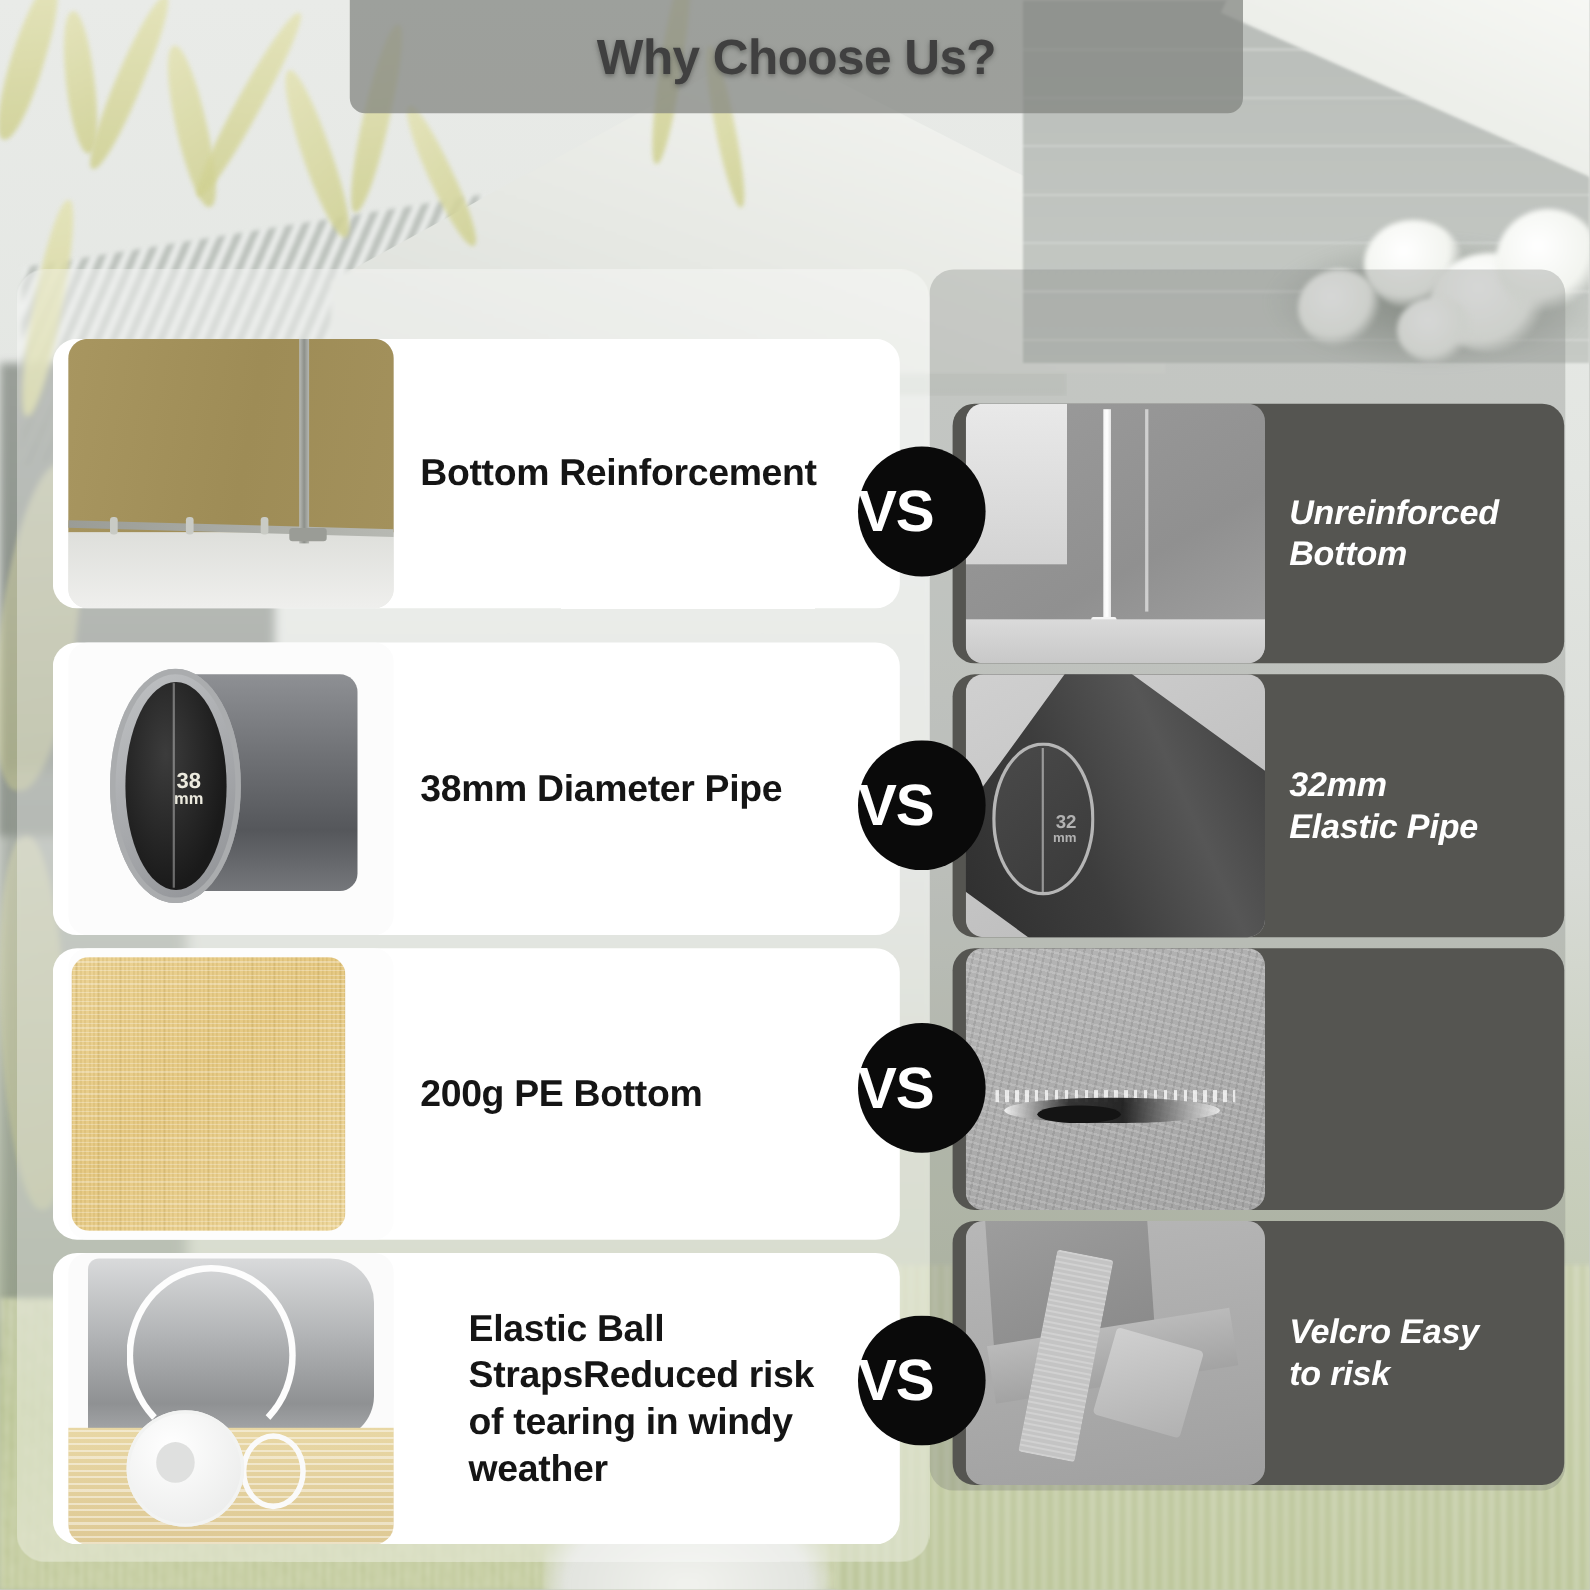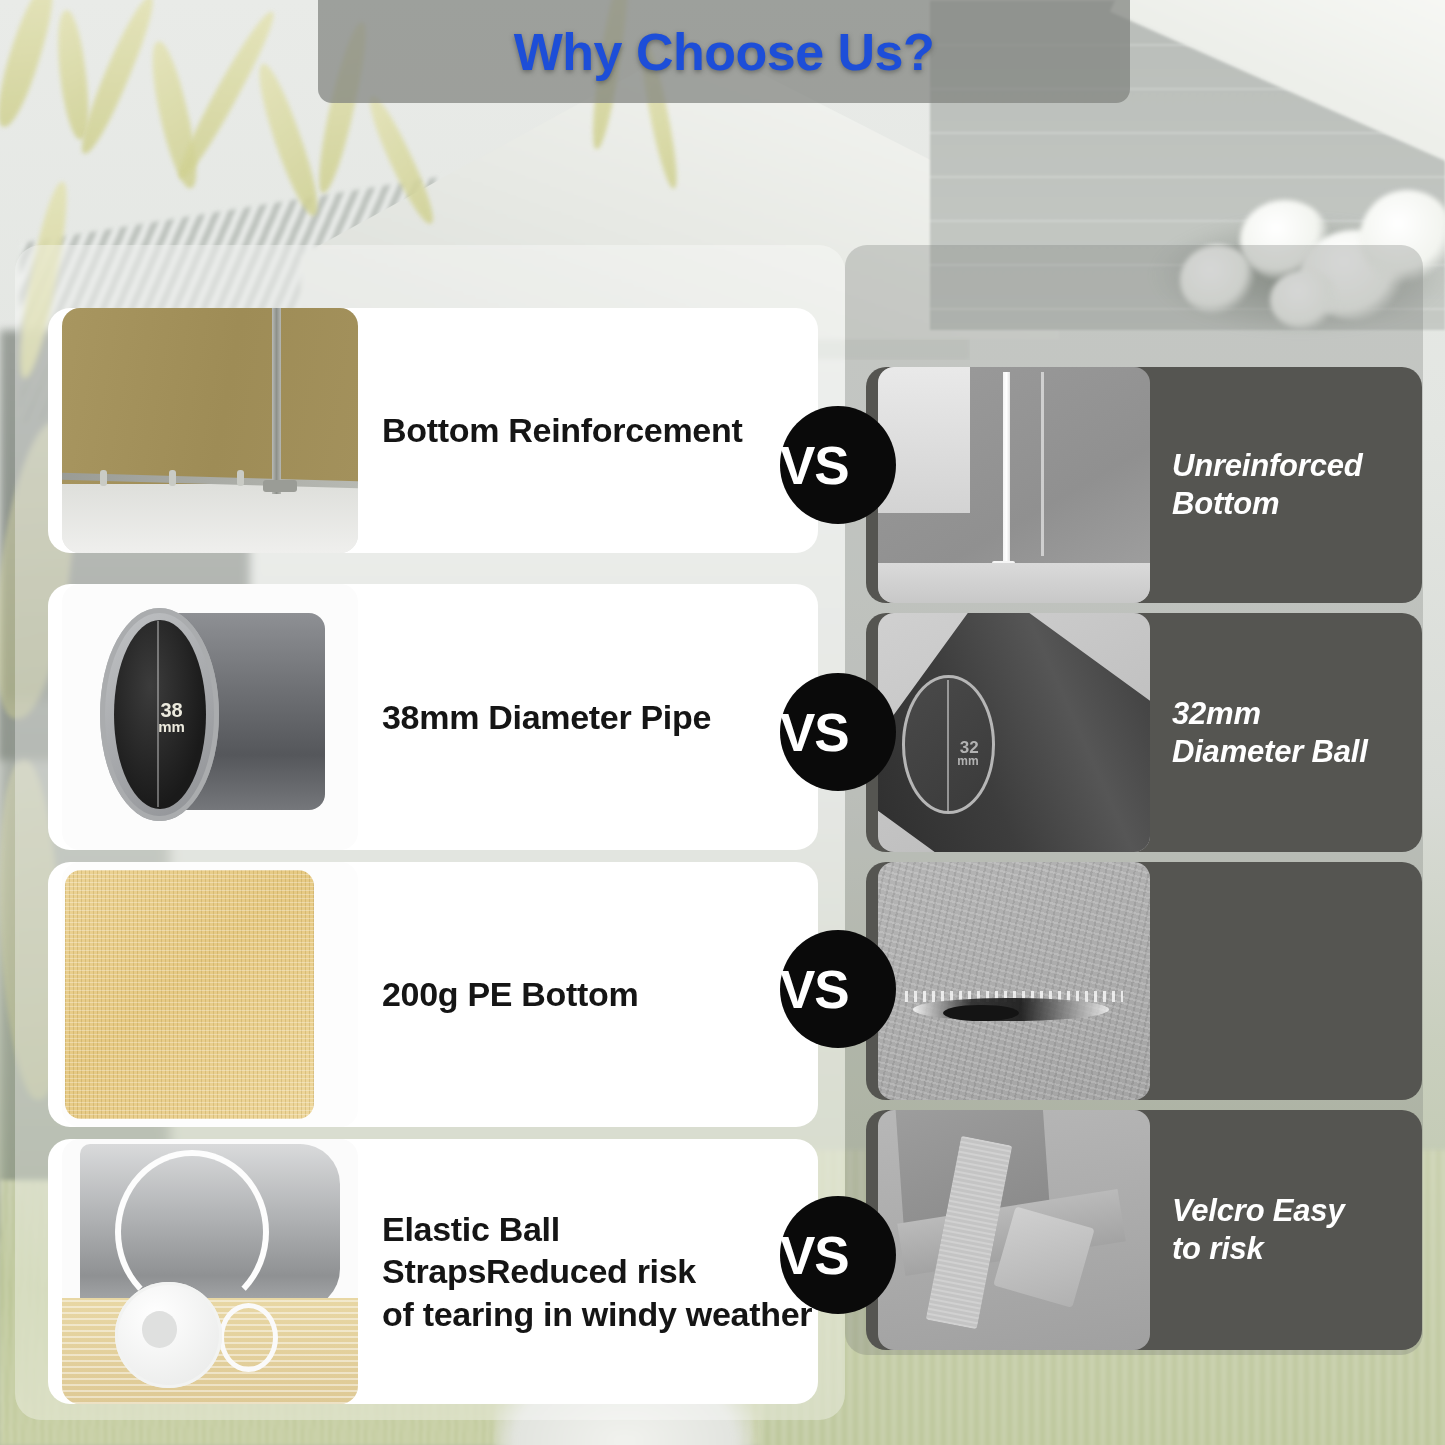--- a/index.html
+++ b/index.html
@@ -127,21 +127,21 @@
   }
 
   
   #title-banner {
     position:absolute; left:318px; top:0px; width:812px; height:103px;
     background:rgba(128,130,126,.72);
     border-radius:0 0 14px 14px;
     display:flex; align-items:center; justify-content:center;
   }
   #title-text {
-    font-size:52px; font-weight:bold; color:#1d4ed8;
+    font-size:45px; font-weight:bold; color:#404040;
     letter-spacing:-.5px;
     text-shadow:0 2px 5px rgba(60,62,58,.55);
     white-space:nowrap;
     text-align:center;
   }
 
   
   .pro-card {
     position:absolute; left:48px; width:770px;
     background:#ffffff; border-radius:22px;
@@ -428,21 +428,21 @@
       <div class="b2-face"></div>
       <div class="b2-tick"></div>
       <div class="b2-txt">
         <span>32</span>
         <small>mm</small>
       </div>
     </div>
   </div>
   <div class="con-label">
     <div>32mm</div>
-    <div>Diameter Ball</div>
+    <div>Elastic Pipe</div>
   </div>
 </div>
 
 <div class="pro-card" style="top:862px; height:265px;">
   <div class="pro-thumb">
     <div class="art">
       <div class="a3-bg"></div>
       <div class="a3-swatch"></div>
     </div>
   </div>
@@ -457,21 +457,21 @@
   <div class="con-thumb">
     <div class="art">
       <div class="b3-bg"></div>
       <div class="b3-frill"></div>
       <div class="b3-rip"></div>
       <div class="b3-hole"></div>
     </div>
   </div>
 </div>
 
-<div class="pro-card" style="top:1139px; height:265px;">
+<div class="pro-card" style="top:1139px; height:265px;gap:44px;">
   <div class="pro-thumb">
     <div class="art">
       <div class="a4-bg"></div>
       <div class="a4-pipe"></div>
       <div class="a4-band"></div>
       <div class="a4-loop"></div>
       <div class="a4-ring"></div>
       <div class="a4-ball"></div>
       <div class="a4-ball2"></div>
     </div>

